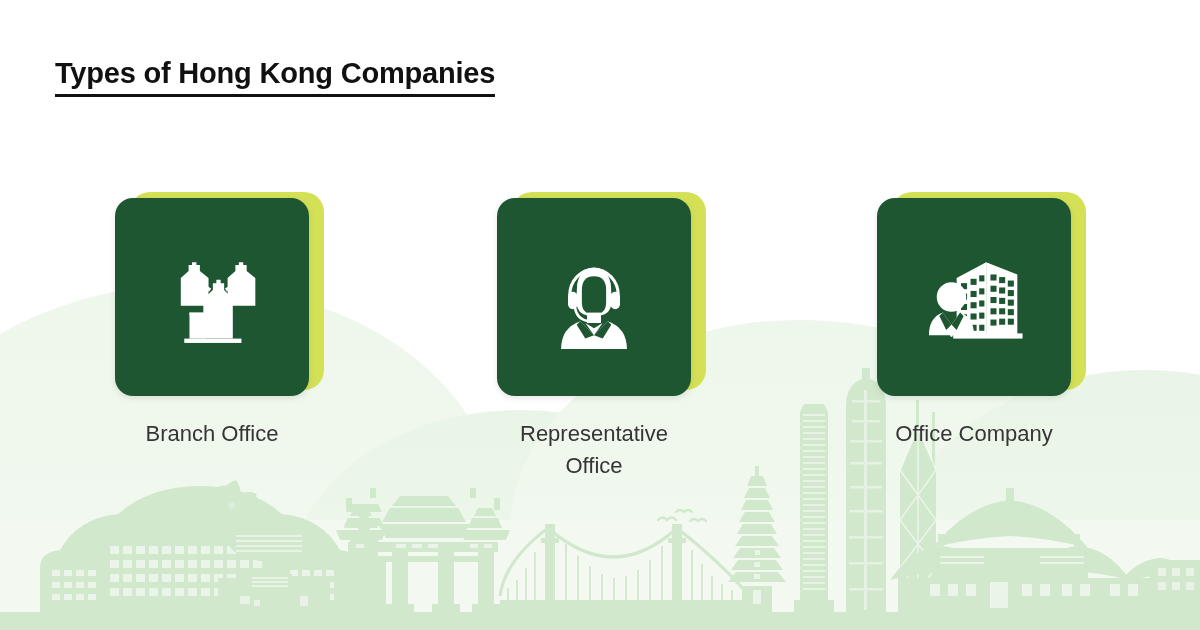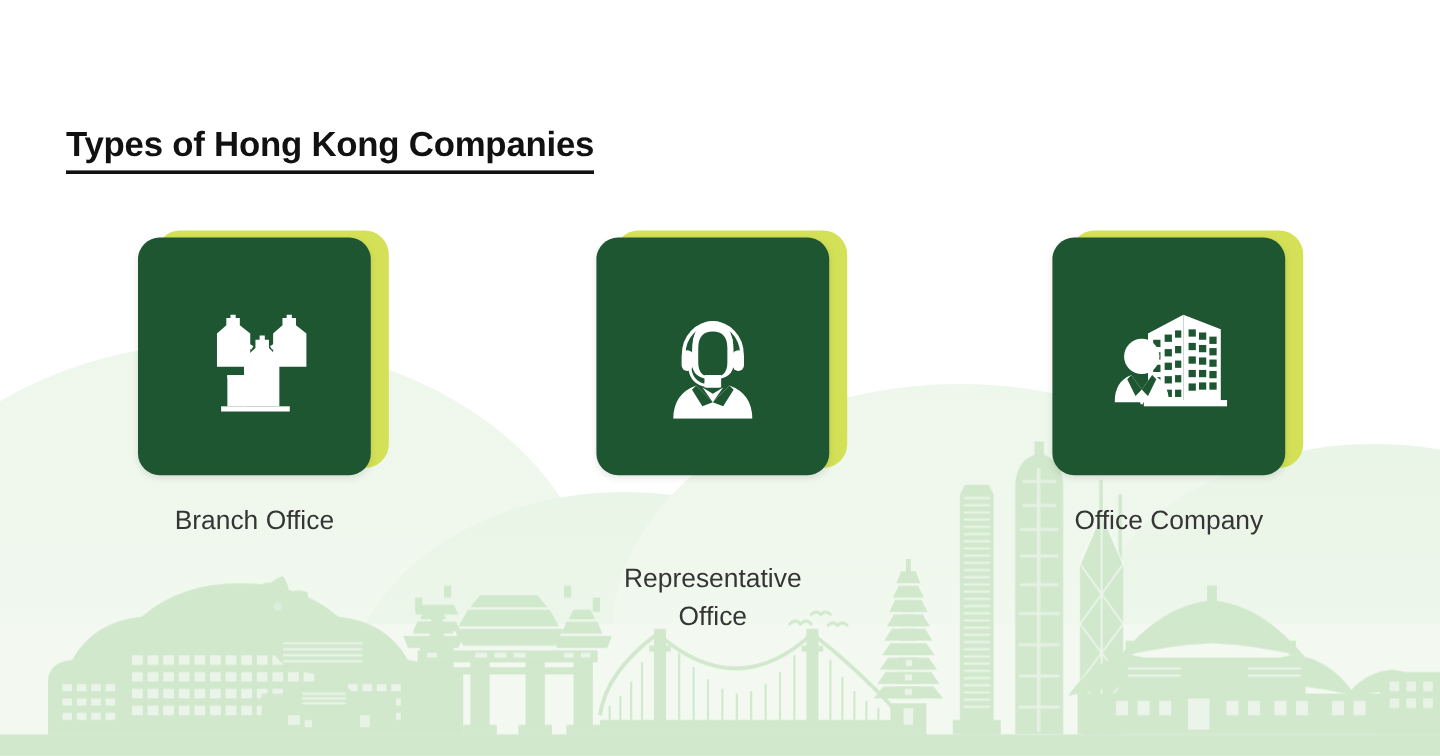--- a/index.html
+++ b/index.html
@@ -15,21 +15,20 @@
   .bg-layer{position:absolute;inset:0;width:1200px;height:630px;pointer-events:none;}
 
   
   .title-wrap{position:absolute;left:55px;top:58px;}
   .title{
     font-size:29px;font-weight:bold;color:#111111;
     letter-spacing:-0.2px;line-height:1.1;
     padding-bottom:4px;display:inline-block;
     border-bottom:3px solid #111111;
     white-space:nowrap;
-    margin-top:48px;
   }
 
   
   .cards{position:absolute;left:0;top:0;width:1200px;height:630px;}
   .card-group{position:absolute;top:198px;width:194px;height:198px;}
   .card-group.c0{left:115px;}
   .card-group.c1{left:497px;}
   .card-group.c2{left:877px;}
 
   .card-accent{
@@ -44,21 +43,21 @@
   }
   .card-icon{width:104px;height:104px;display:block;}
 
   
   .card-label{
     position:absolute;top:418px;width:300px;text-align:center;
     font-size:22px;color:#353535;line-height:1.45;
     font-family:"Liberation Sans", sans-serif;
   }
   .card-label.l0{left:62px;}
-  .card-label.l1{left:444px;margin-top:48px;}
+  .card-label.l1{left:444px;}
   .card-label.l2{left:824px;}
   .lbl-line{display:block;}
 </style>
 </head>
 <body>
 
 <div id="stage">
 
   <svg class="bg-layer" viewBox="0 0 1200 630" preserveAspectRatio="none" xmlns="http://www.w3.org/2000/svg">
     <defs>

